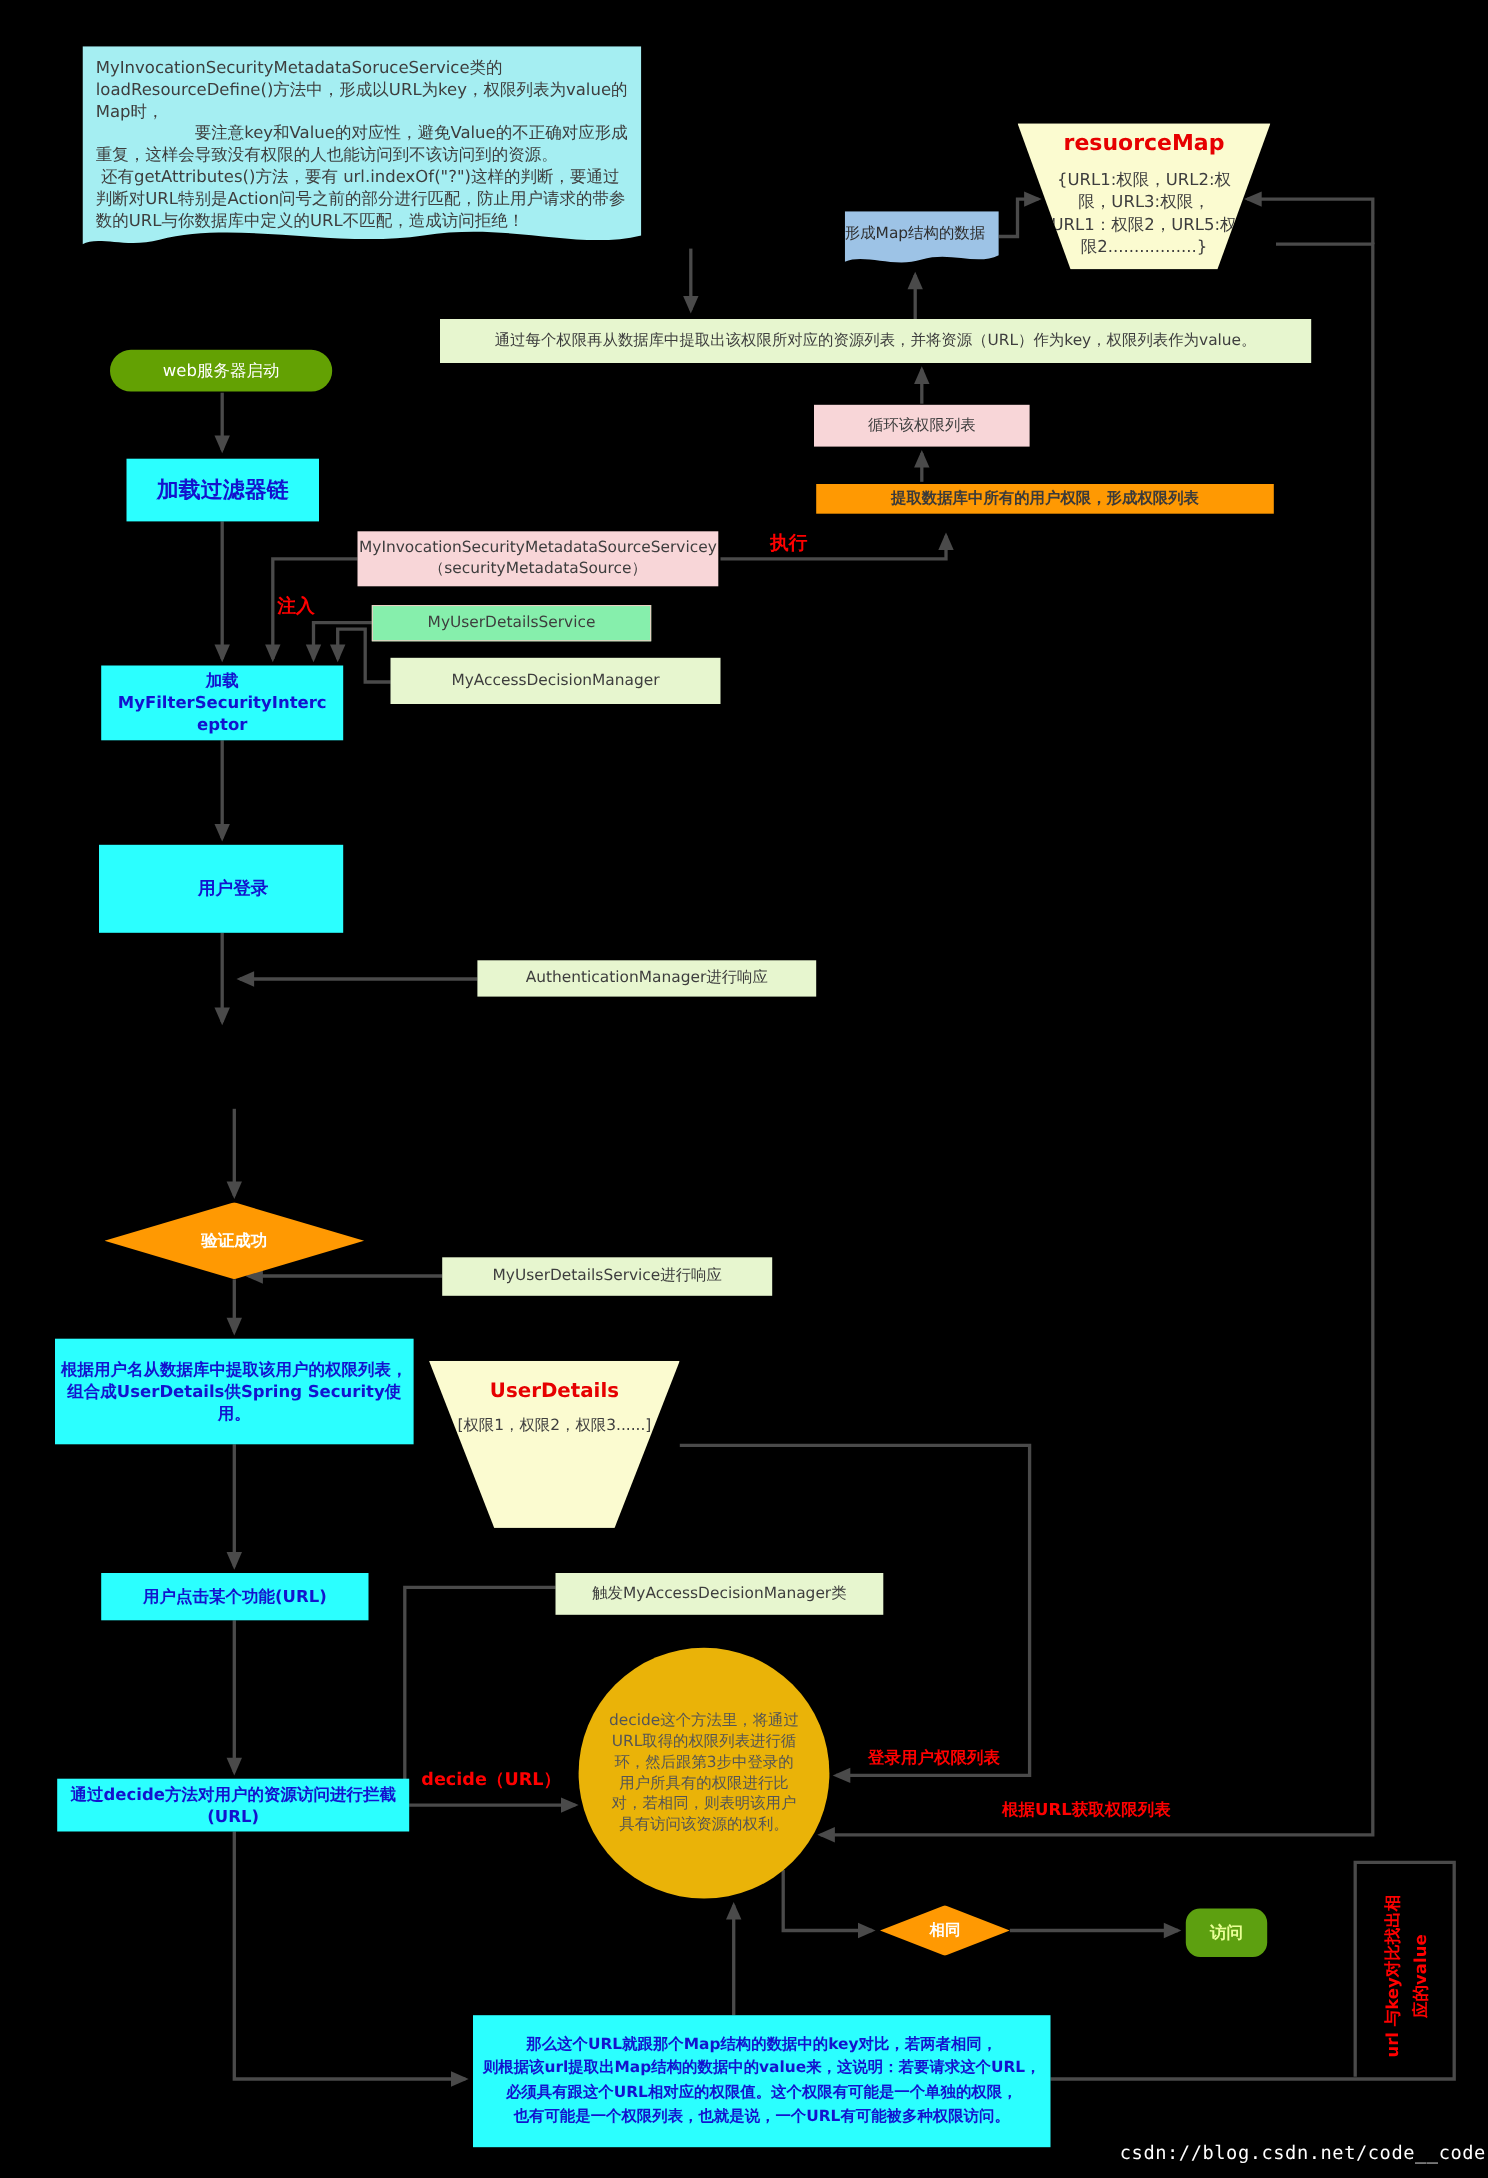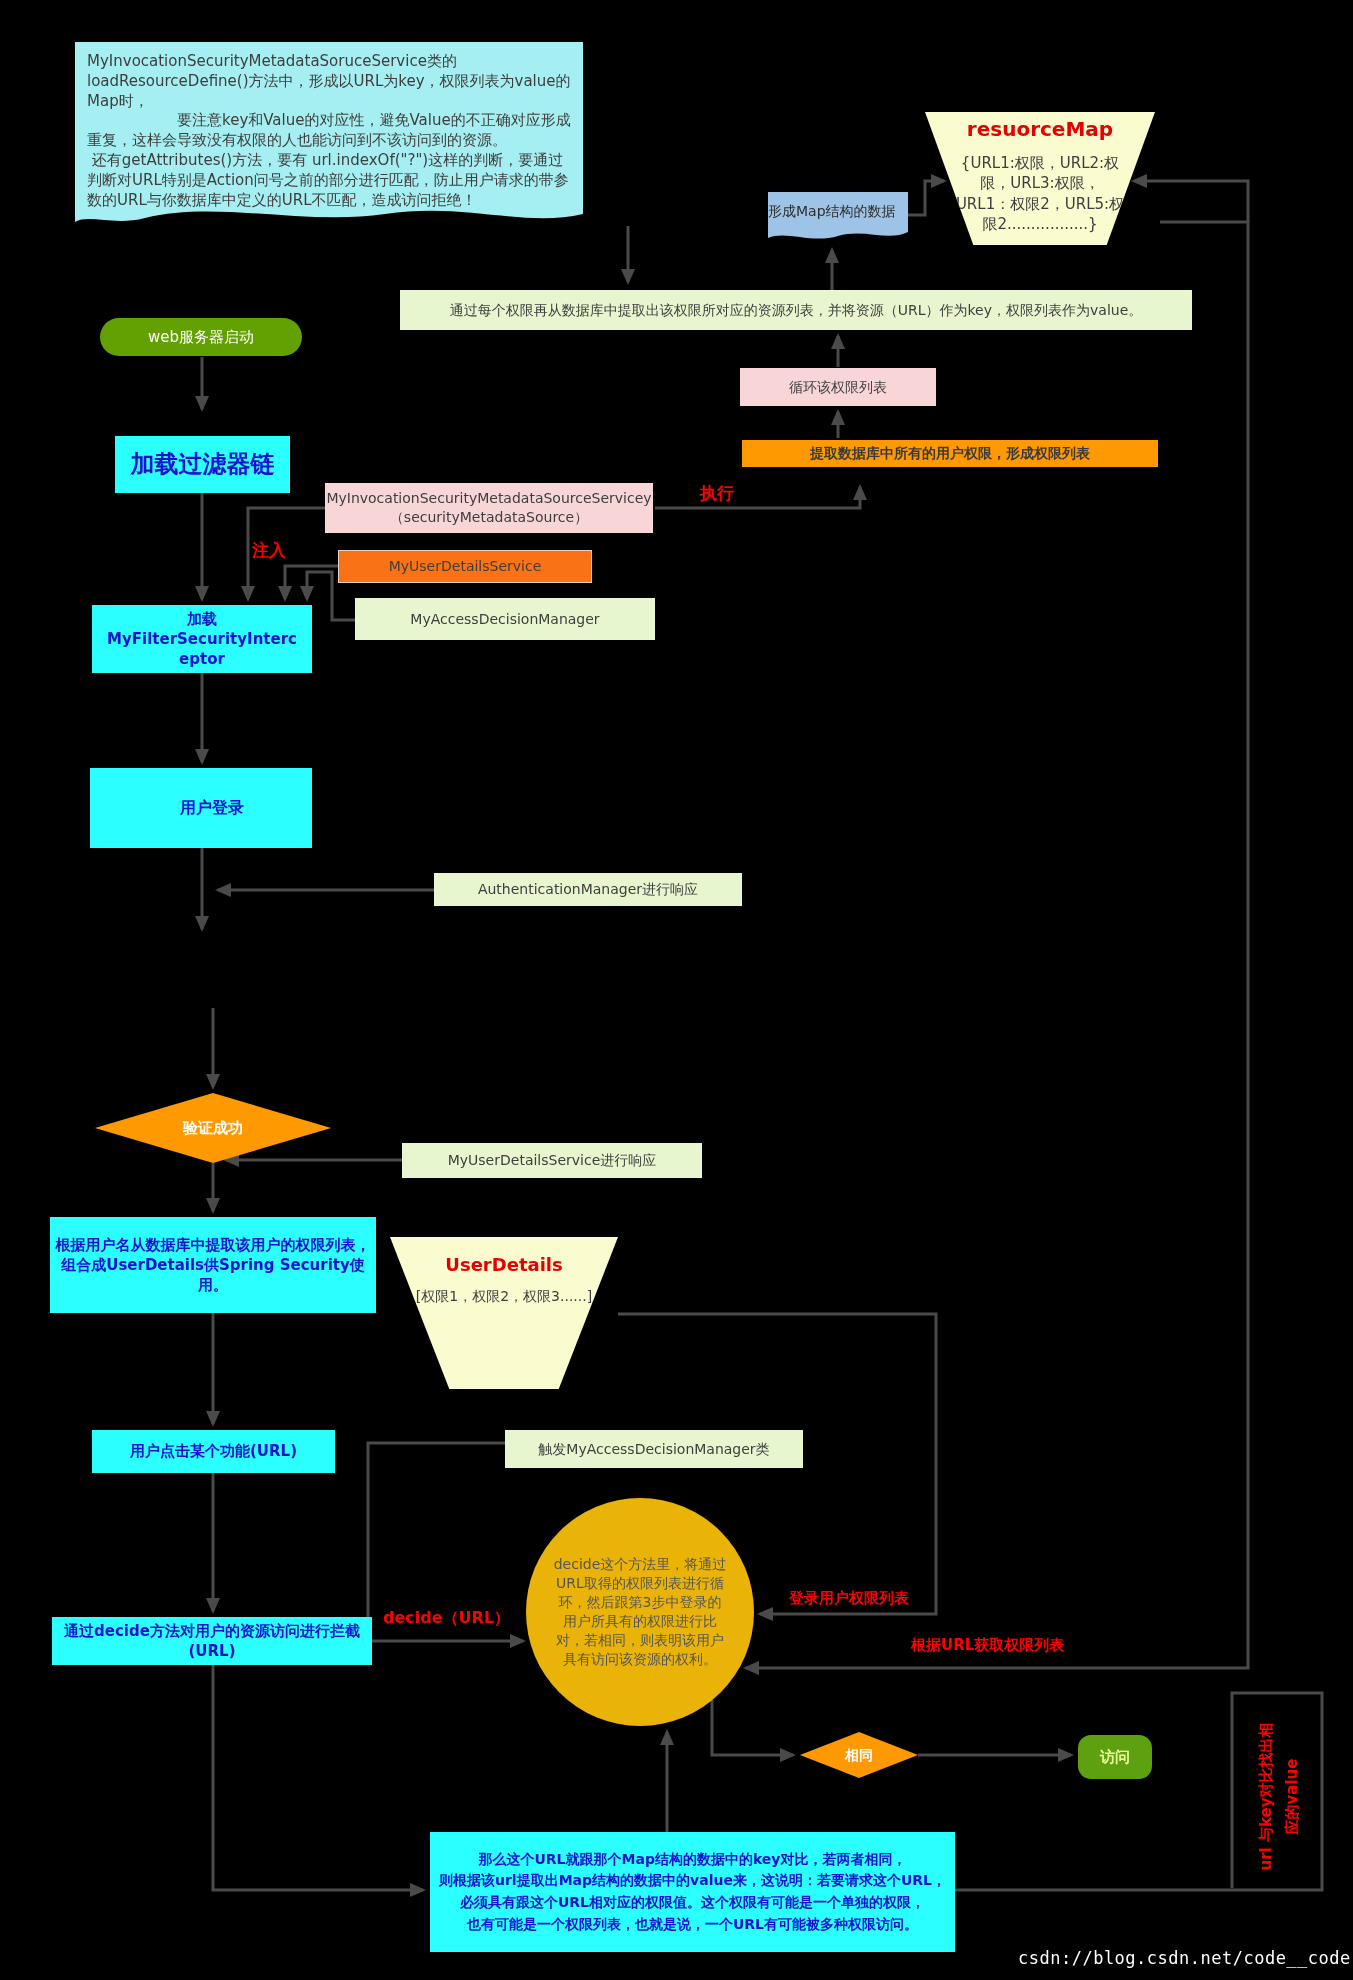--- a/index.html
+++ b/index.html
@@ -6,21 +6,21 @@
   .stage{position:relative;width:1353px;height:1980px;background:#000;overflow:hidden;
          font-family:"DejaVu Sans","Liberation Sans",sans-serif;}
   .node{position:absolute;box-sizing:border-box;display:flex;flex-direction:column;
         align-items:center;justify-content:center;text-align:center;color:#3E3E3E;
         font-size:14px;line-height:1.35;}
   .prelines{white-space:pre-line;}
   .prewrap{white-space:pre-wrap;}
   .cyan{background:#2BFFFF;color:#1313CE;font-weight:bold;}
   .lgreen{background:#E7F6CF;}
   .pinkbox{background:#F8D6D8;}
-  .creambox{background:#f97316;border:1px solid #E9CFC2;}
+  .creambox{background:#86efac;border:1px solid #E9CFC2;}
   .orangebox{background:#FF9902;color:#3A3A3A;font-weight:bold;}
   .pill{border-radius:19px;color:#FFFFFF;font-size:15px;justify-content:center;}
   .diamond{clip-path:polygon(50% 0,100% 50%,50% 100%,0 50%);background:#FF9902;
            color:#FFFFFF;font-weight:bold;}
   .trap{clip-path:polygon(0 0,100% 0,79% 100%,21% 100%);background:#FBFBD0;}
   .trap2{clip-path:polygon(0 0,100% 0,74% 100%,26% 100%);background:#FBFBD0;}
   .trap-title{color:#E60000;font-weight:bold;font-size:20px;margin:4px 0 10px 0;}
   .trap-body{width:74%;font-size:15px;color:#3E3E3E;}
   .circle{border-radius:50%;background:#eab308;color:#555;}
   .redlab{position:absolute;color:#FF0000;font-weight:bold;font-size:16px;}
@@ -107,21 +107,21 @@
   </div>
 
   <div class="node orangebox" style="left:742px;top:440px;width:416px;height:27px;">
     <div>提取数据库中所有的用户权限，形成权限列表</div>
   </div>
 
   <div class="node pill" style="left:100px;top:318px;width:202px;height:38px;background:#63A103;">
     <div>web服务器启动</div>
   </div>
 
-  <div class="node cyan" style="left:115px;top:436px;width:175px;height:57px;font-size:24px;">
+  <div class="node cyan" style="left:115px;top:417px;width:175px;height:57px;font-size:20px;">
     <div>加载过滤器链</div>
   </div>
 
   <div class="node pinkbox" style="left:325px;top:483px;width:328px;height:50px;">
     <div class="prelines">MyInvocationSecurityMetadataSourceServicey
 （securityMetadataSource）</div>
   </div>
 
   <div class="node creambox" style="left:338px;top:550px;width:254px;height:33px;">
     <div>MyUserDetailsService</div>

